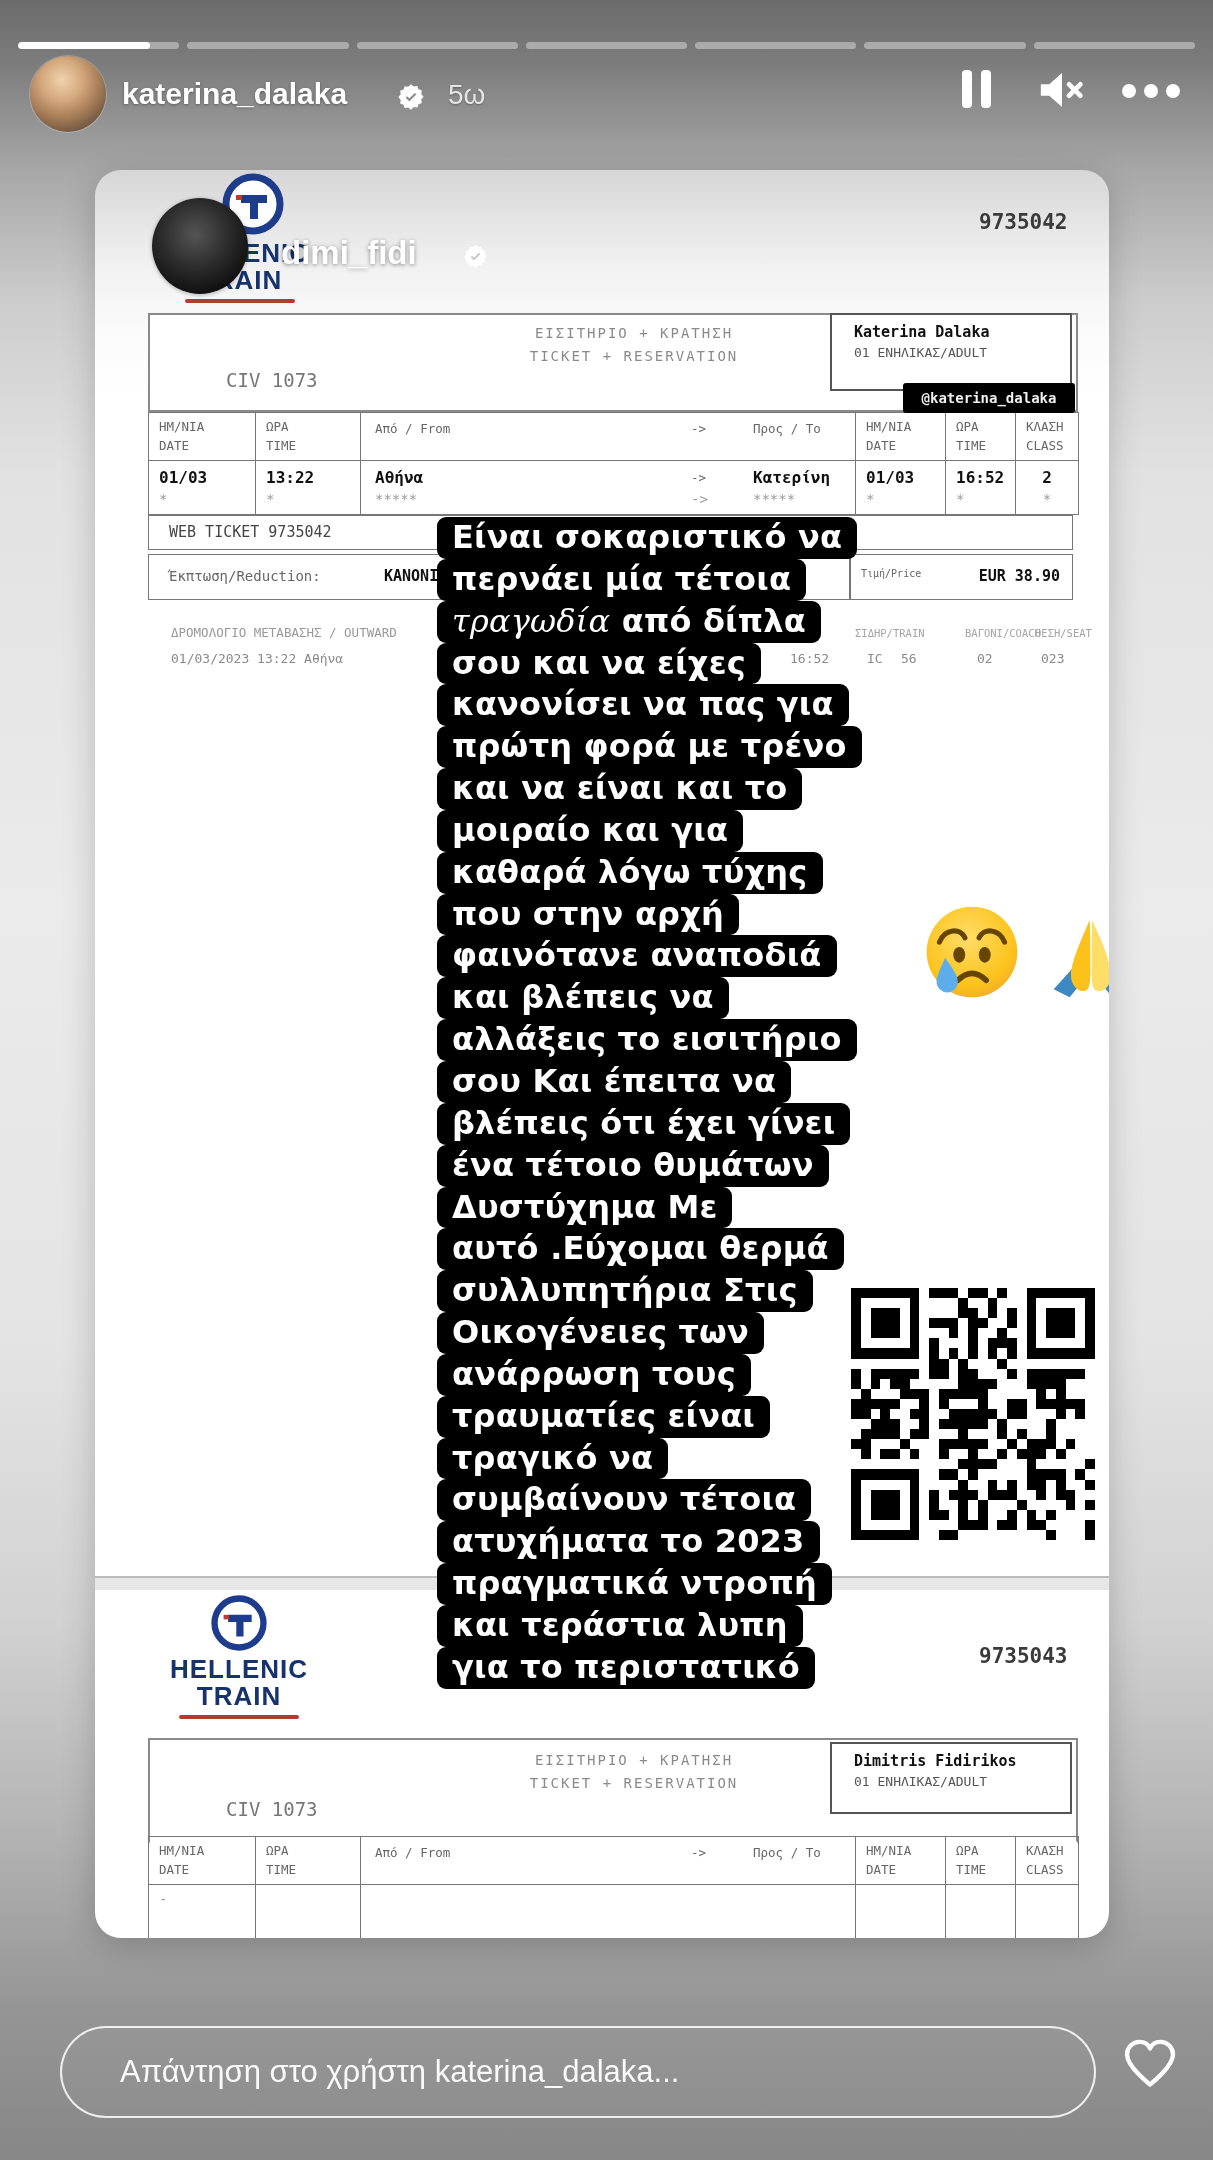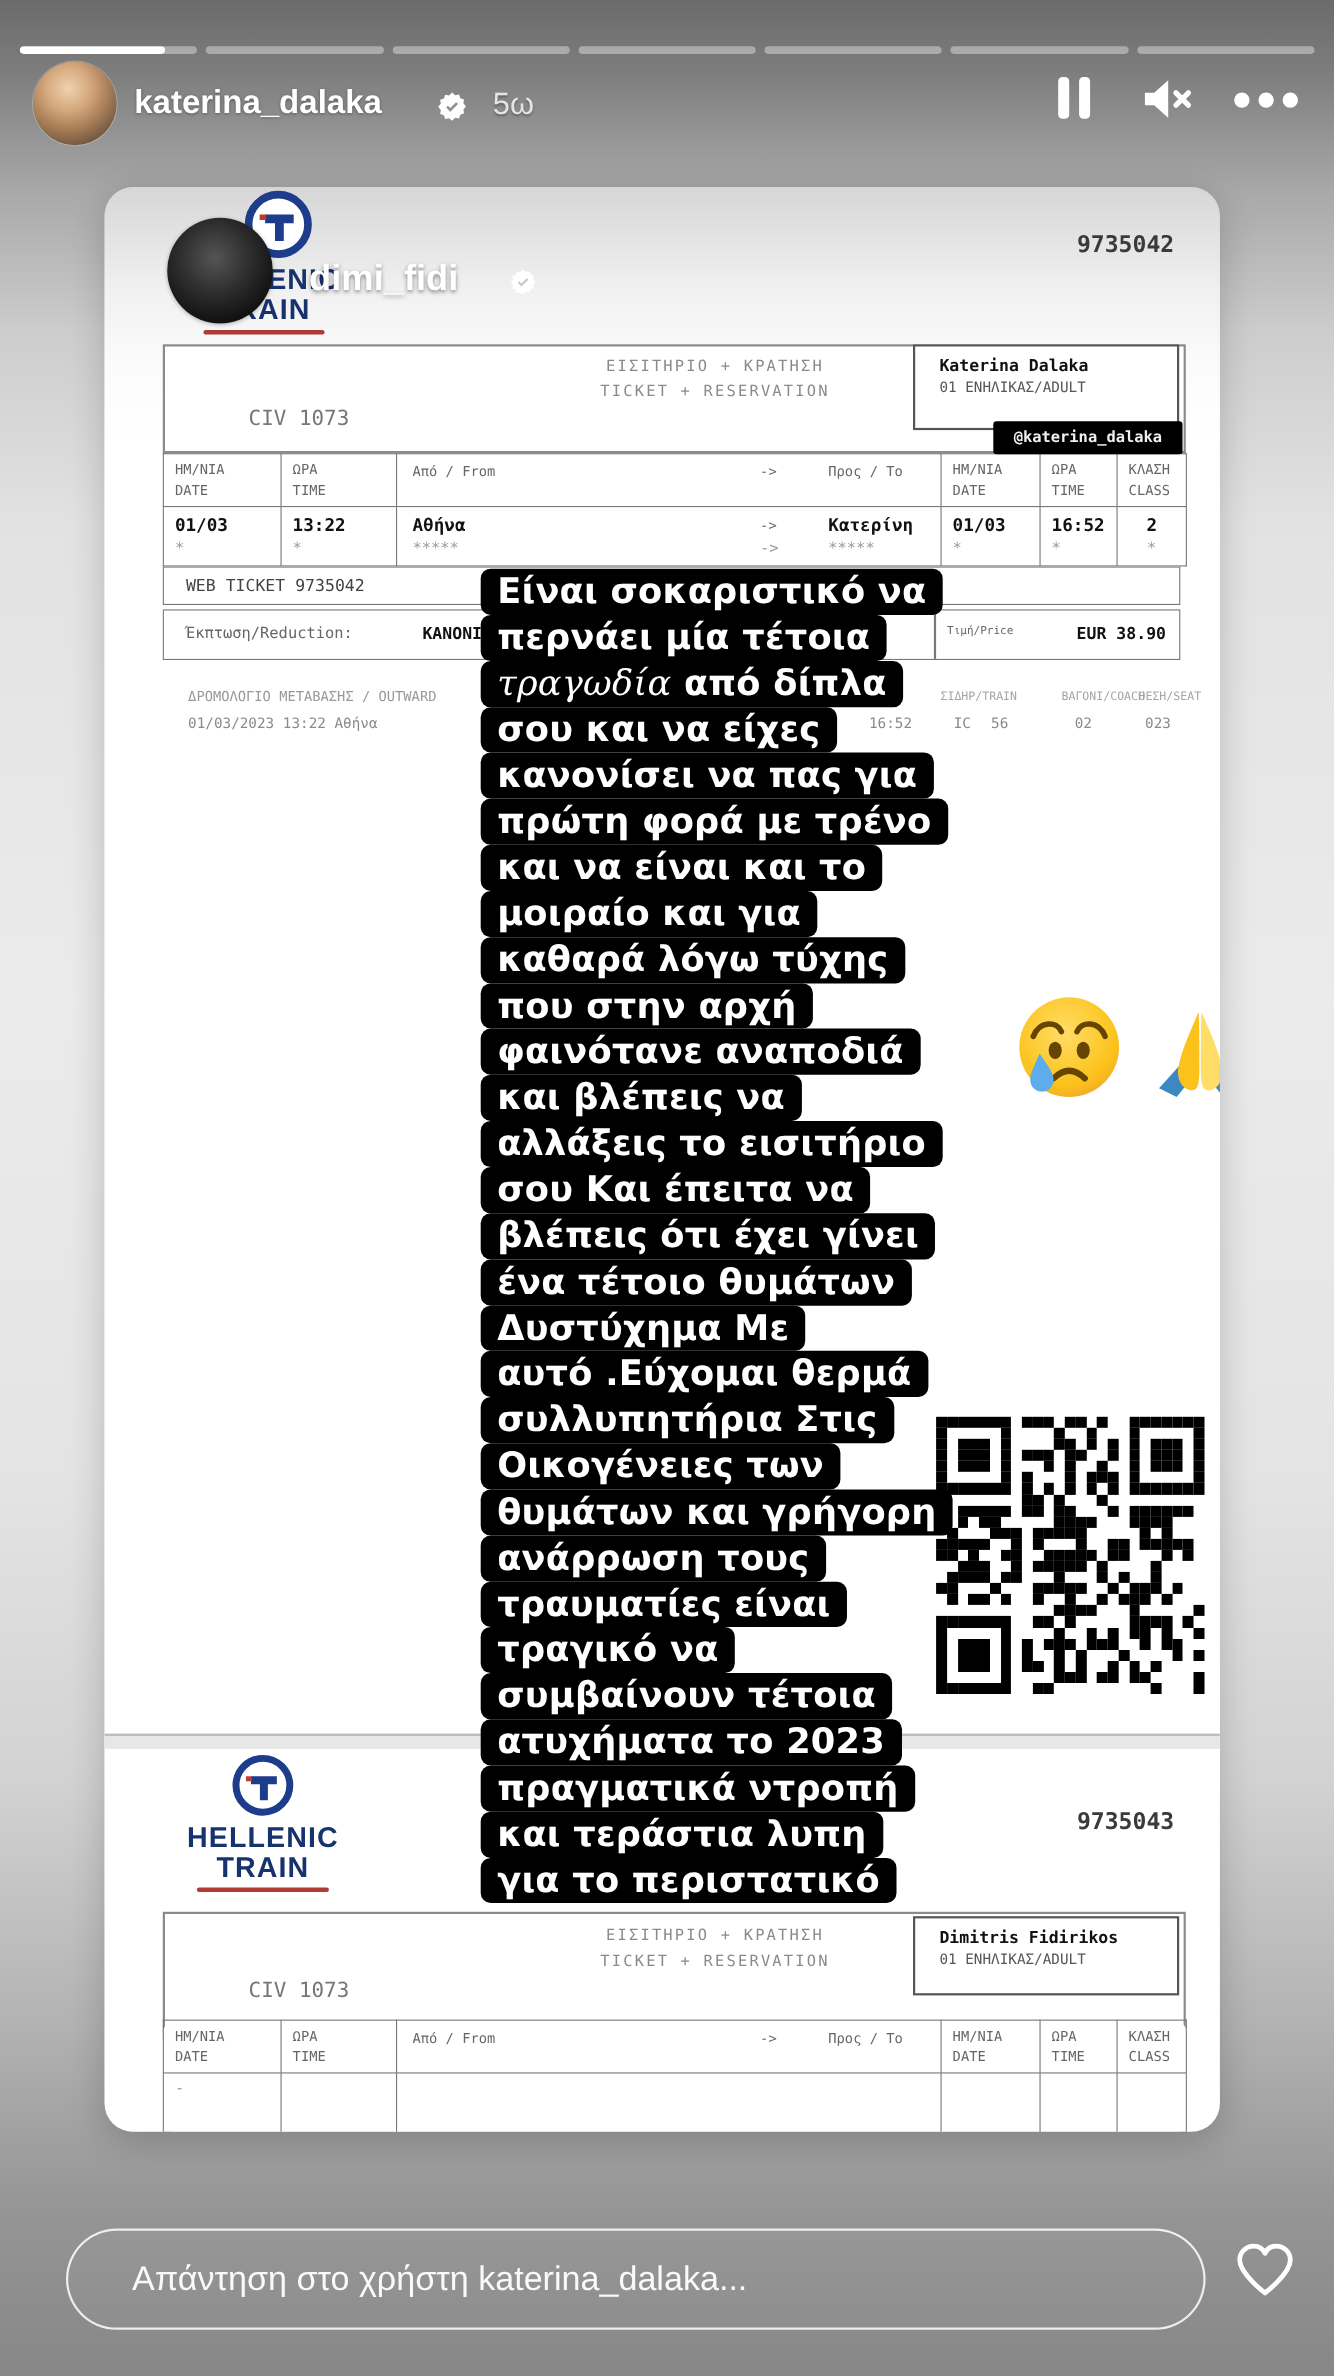--- a/index.html
+++ b/index.html
@@ -44,21 +44,21 @@
     box-shadow:0 1px 4px rgba(0,0,0,.3);}
   #dimi-username{left:186px;top:64px;font-size:33px;font-weight:700;color:#fff;z-index:4;text-shadow:0 1px 4px rgba(0,0,0,.45);}
   #dimi-badge{left:368px;top:74px;z-index:4;}
   #page1-num{left:884px;top:40px;font-size:21px;font-weight:700;color:#3a3a3a;z-index:2;}
   #page2-num{left:884px;top:1474px;font-size:21px;font-weight:700;color:#3a3a3a;z-index:2;}
 
   
   .tkt-head{border:2px solid #8a8a8a;background:#fff;}
   #t1-head{left:53px;top:143px;width:926px;height:95px;z-index:1;}
   #t2-head{left:53px;top:1568px;width:926px;height:112px;z-index:1;}
-  .tkt-title{position:absolute;left:200px;width:600px;text-align:center;font-size:14px;letter-spacing:2px;color:#8a8a8a;font-family:"DejaVu Sans Mono",monospace;}
+  .tkt-title{position:absolute;left:184px;width:600px;text-align:center;font-size:14px;letter-spacing:2px;color:#8a8a8a;font-family:"DejaVu Sans Mono",monospace;}
   .tkt-civ{position:absolute;left:76px;font-size:19px;color:#777;font-family:"DejaVu Sans Mono",monospace;}
   .pass-box{position:absolute;border:2px solid #555;background:#fff;padding:8px 22px;}
   .pass-name{font-size:15px;font-weight:700;color:#111;font-family:"DejaVu Sans Mono",monospace;}
   .pass-type{font-size:13px;color:#555;margin-top:4px;font-family:"DejaVu Sans Mono",monospace;}
   #mention-tag{left:808px;top:213px;width:172px;height:30px;background:#000;border-radius:3px;z-index:4;
     color:#f0f0f0;font-size:14px;font-weight:600;text-align:center;line-height:30px;font-family:"DejaVu Sans Mono",monospace;}
 
   
   .tkt-table{border-collapse:collapse;table-layout:fixed;background:#fff;font-family:"DejaVu Sans Mono",monospace;border-radius:13px;}
   .tkt-table td{border:1.5px solid #777;vertical-align:top;padding:5px 0 4px 10px;}
@@ -296,21 +296,20 @@
       <div class="ovl"><span class="ovs">φαινότανε αναποδιά</span></div>
       <div class="ovl"><span class="ovs">και βλέπεις να</span></div>
       <div class="ovl"><span class="ovs">αλλάξεις το εισιτήριο</span></div>
       <div class="ovl"><span class="ovs">σου Και έπειτα να</span></div>
       <div class="ovl"><span class="ovs">βλέπεις ότι έχει γίνει</span></div>
       <div class="ovl"><span class="ovs">ένα τέτοιο θυμάτων</span></div>
       <div class="ovl"><span class="ovs">Δυστύχημα  Με</span></div>
       <div class="ovl"><span class="ovs">αυτό .Εύχομαι θερμά</span></div>
       <div class="ovl"><span class="ovs">συλλυπητήρια Στις</span></div>
       <div class="ovl"><span class="ovs">Οικογένειες  των</span></div>
-      <div class="ovl"><span class="ovs">θυμάτων και γρήγορη</span></div>
       <div class="ovl"><span class="ovs">ανάρρωση τους</span></div>
       <div class="ovl"><span class="ovs">τραυματίες είναι</span></div>
       <div class="ovl"><span class="ovs">τραγικό να</span></div>
       <div class="ovl"><span class="ovs">συμβαίνουν τέτοια</span></div>
       <div class="ovl"><span class="ovs">ατυχήματα το 2023</span></div>
       <div class="ovl"><span class="ovs">πραγματικά ντροπή</span></div>
       <div class="ovl"><span class="ovs">και τεράστια λυπη</span></div>
       <div class="ovl"><span class="ovs">για το περιστατικό</span></div>
     </div>
 

